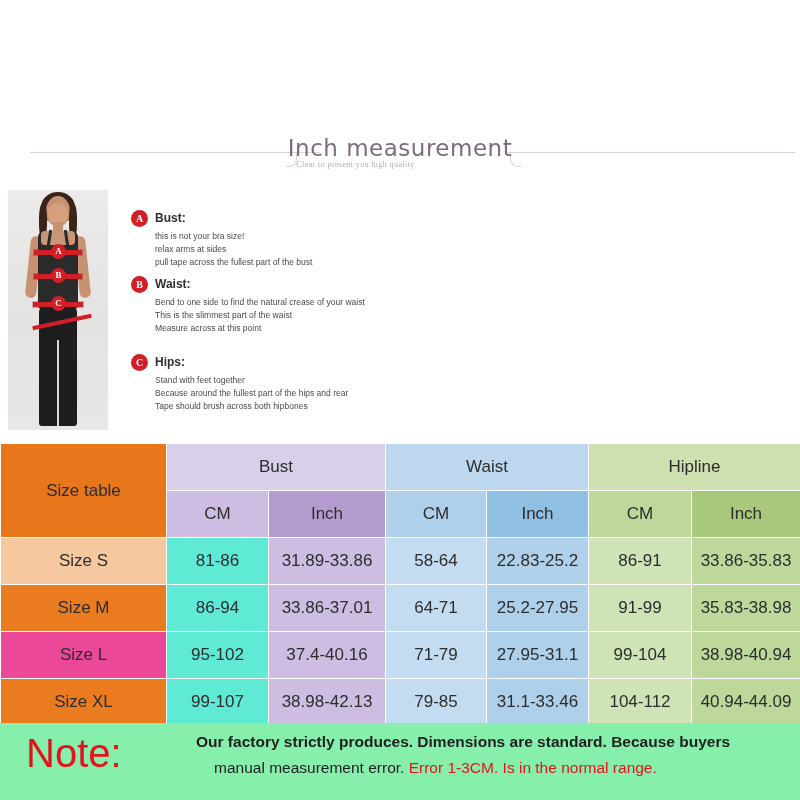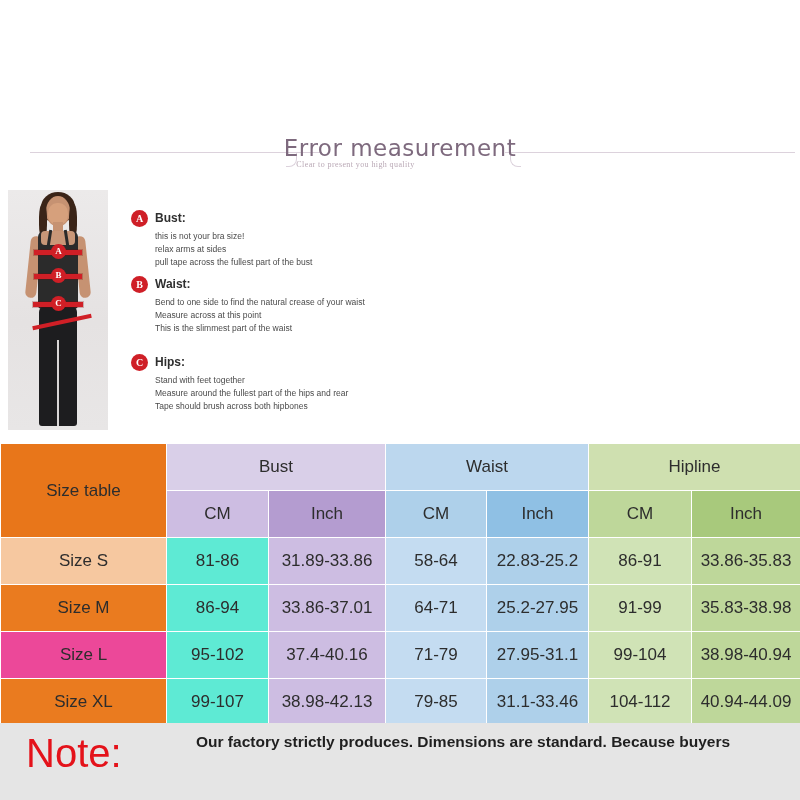--- a/index.html
+++ b/index.html
@@ -232,21 +232,21 @@
   .grp-head { font-size: 19px; color: #2d2d2d; }
   .sub-head { font-size: 19px; color: #2d2d2d; }
   .sz-label { font-size: 17px; }
 
   
   .note {
     position: absolute;
     left: 0; top: 723px;
     width: 800px;
     height: 77px;
-    background: #e5e5e5;
+    background: #86efac;
   }
   .note-label {
     position: absolute;
     left: 26px; top: 8px;
     font-size: 40px;
     color: #e4121a;
     font-family: "Liberation Sans", sans-serif;
   }
   .note-l1 {
     position: absolute;
@@ -266,21 +266,21 @@
   .note-red { color: #e4121a; }
 </style>
 </head>
 <body>
 
 <div class="header">
   <div class="swoosh left"></div>
   <div class="swoosh-hook l"></div>
   <div class="swoosh right"></div>
   <div class="swoosh-hook r"></div>
-  <div class="header-title">Error measurement</div>
+  <div class="header-title">Inch measurement</div>
   <div class="header-sub">Clear to present you high quality</div>
 </div>
 
 <div class="measure-zone">
 
   <div class="model">
     <div class="m-hair"></div>
     <div class="m-head"></div>
     <div class="m-face"></div>
     <div class="m-hair2"></div>
@@ -311,31 +311,31 @@
       <div>relax arms at sides</div>
       <div>pull tape across the fullest part of the bust</div>
     </div>
   </div>
 
   <div class="block" id="block-b">
     <div class="bullet">B</div>
     <div class="btitle">Waist:</div>
     <div class="lines">
       <div>Bend  to one side to find the natural crease of your waist</div>
+      <div>This is the slimmest part of the waist</div>
       <div>Measure across at this point</div>
-      <div>This is the slimmest part of the waist</div>
     </div>
   </div>
 
   <div class="block" id="block-c">
     <div class="bullet">C</div>
     <div class="btitle">Hips:</div>
     <div class="lines">
       <div>Stand with feet together</div>
-      <div>Measure around the fullest part of the hips and rear</div>
+      <div>Because around the fullest part of the hips and rear</div>
       <div>Tape should brush across both hipbones</div>
     </div>
   </div>
 
 </div>
 
 <table class="size-table">
   <colgroup>
     <col style="width:166px">
     <col style="width:102px">
@@ -399,13 +399,16 @@
       <td class="c-blue-l">31.1-33.46</td>
       <td class="c-green-l2">104-112</td>
       <td class="c-green-l">40.94-44.09</td>
     </tr>
   </tbody>
 </table>
 
 <div class="note">
   <div class="note-label">Note:</div>
   <div class="note-l1">Our factory strictly produces. Dimensions are standard. Because buyers</div>
+  <div class="note-l2">
+    <span>manual measurement error. </span><span class="note-red">Error 1-3CM. Is in the normal range.</span>
+  </div>
 </div>
 
 </body></html>

